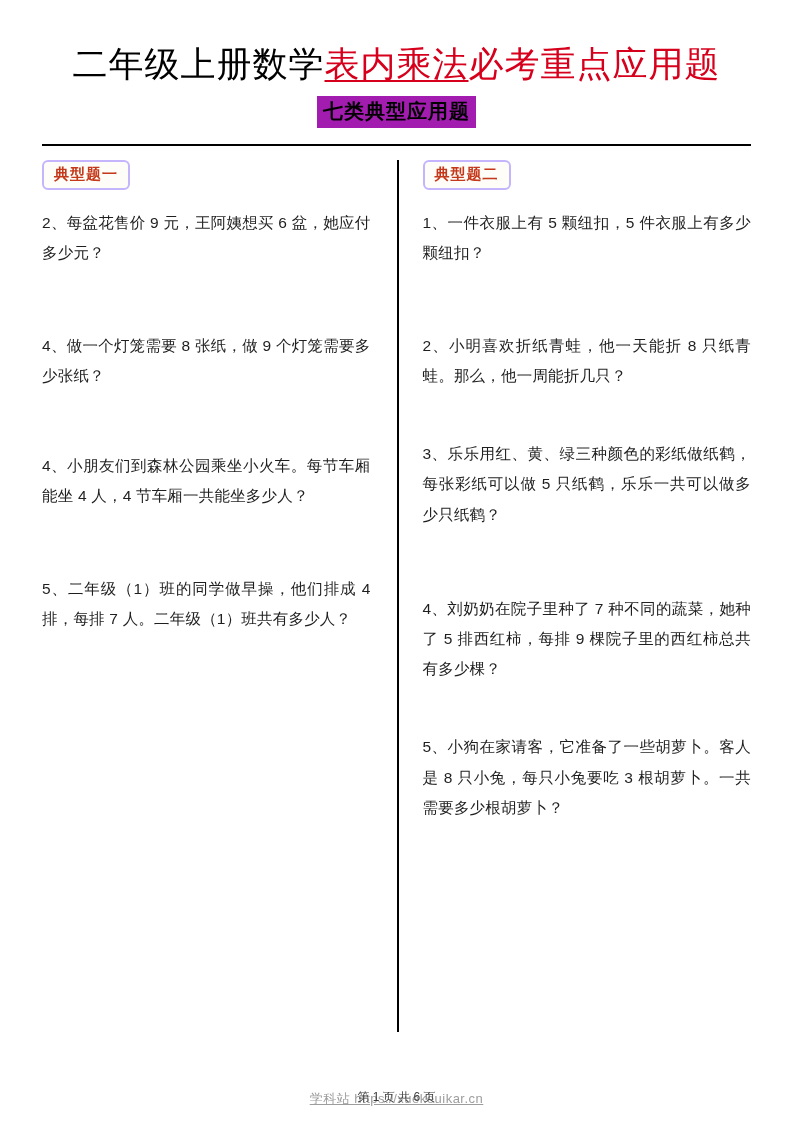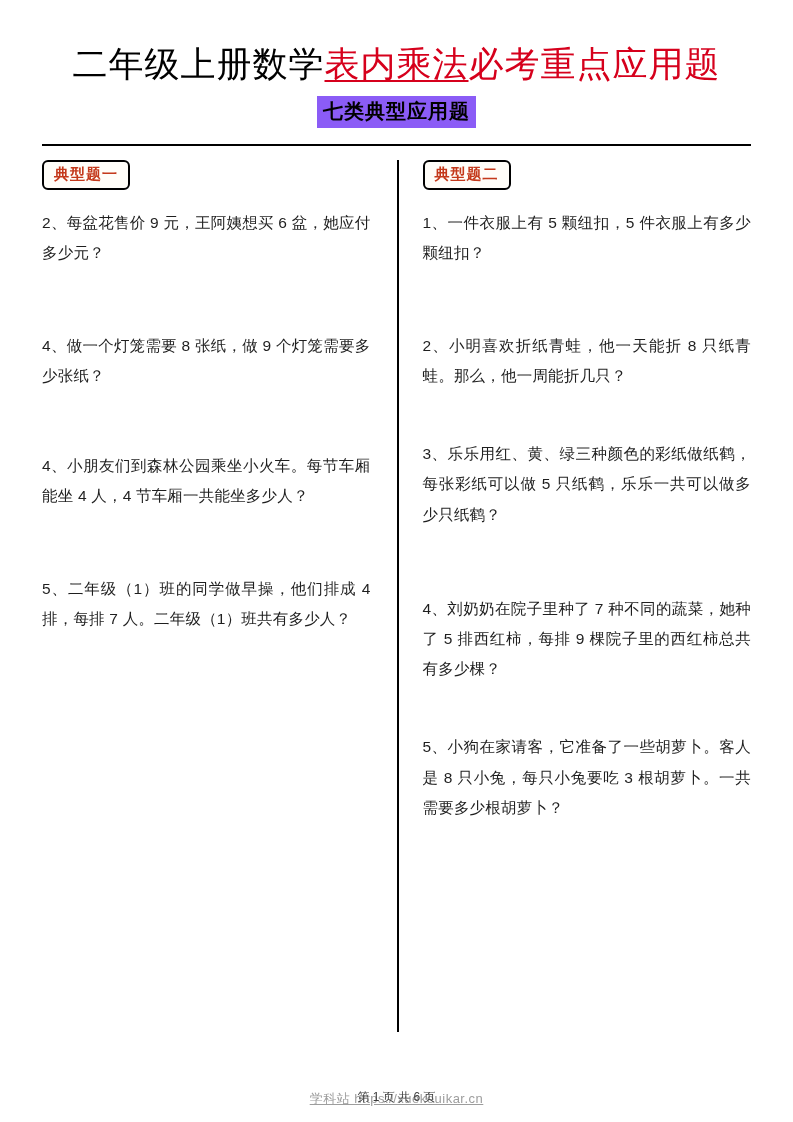--- a/index.html
+++ b/index.html
@@ -46,21 +46,21 @@
   .title-line .seg-red2 {
     color: #d6001c;
   }
 
   .subtitle-wrap {
     text-align: center;
     margin-top: 12px;
   }
   .subtitle {
     display: inline-block;
-    background: #8b5cf6;
+    background: #a21caf;
     color: #000000;
     font-size: 20px;
     font-weight: bold;
     padding: 2px 6px 3px 6px;
     letter-spacing: 1px;
   }
 
   .hr-main {
     border: none;
     border-top: 2px solid #000;
@@ -84,21 +84,21 @@
   }
   .col {
     width: 50%;
     box-sizing: border-box;
   }
   .col-left { padding-right: 26px; }
   .col-right { padding-left: 26px; }
 
   .col-head {
     display: inline-block;
-    border: 2px solid #000000;
+    border: 2px solid #c4b5fd;
     border-radius: 6px;
     color: #c4391b;
     font-size: 15px;
     font-weight: bold;
     padding: 3px 10px 4px 10px;
     letter-spacing: 1px;
     background: #fffdf8;
     margin-bottom: 18px;
   }
 

